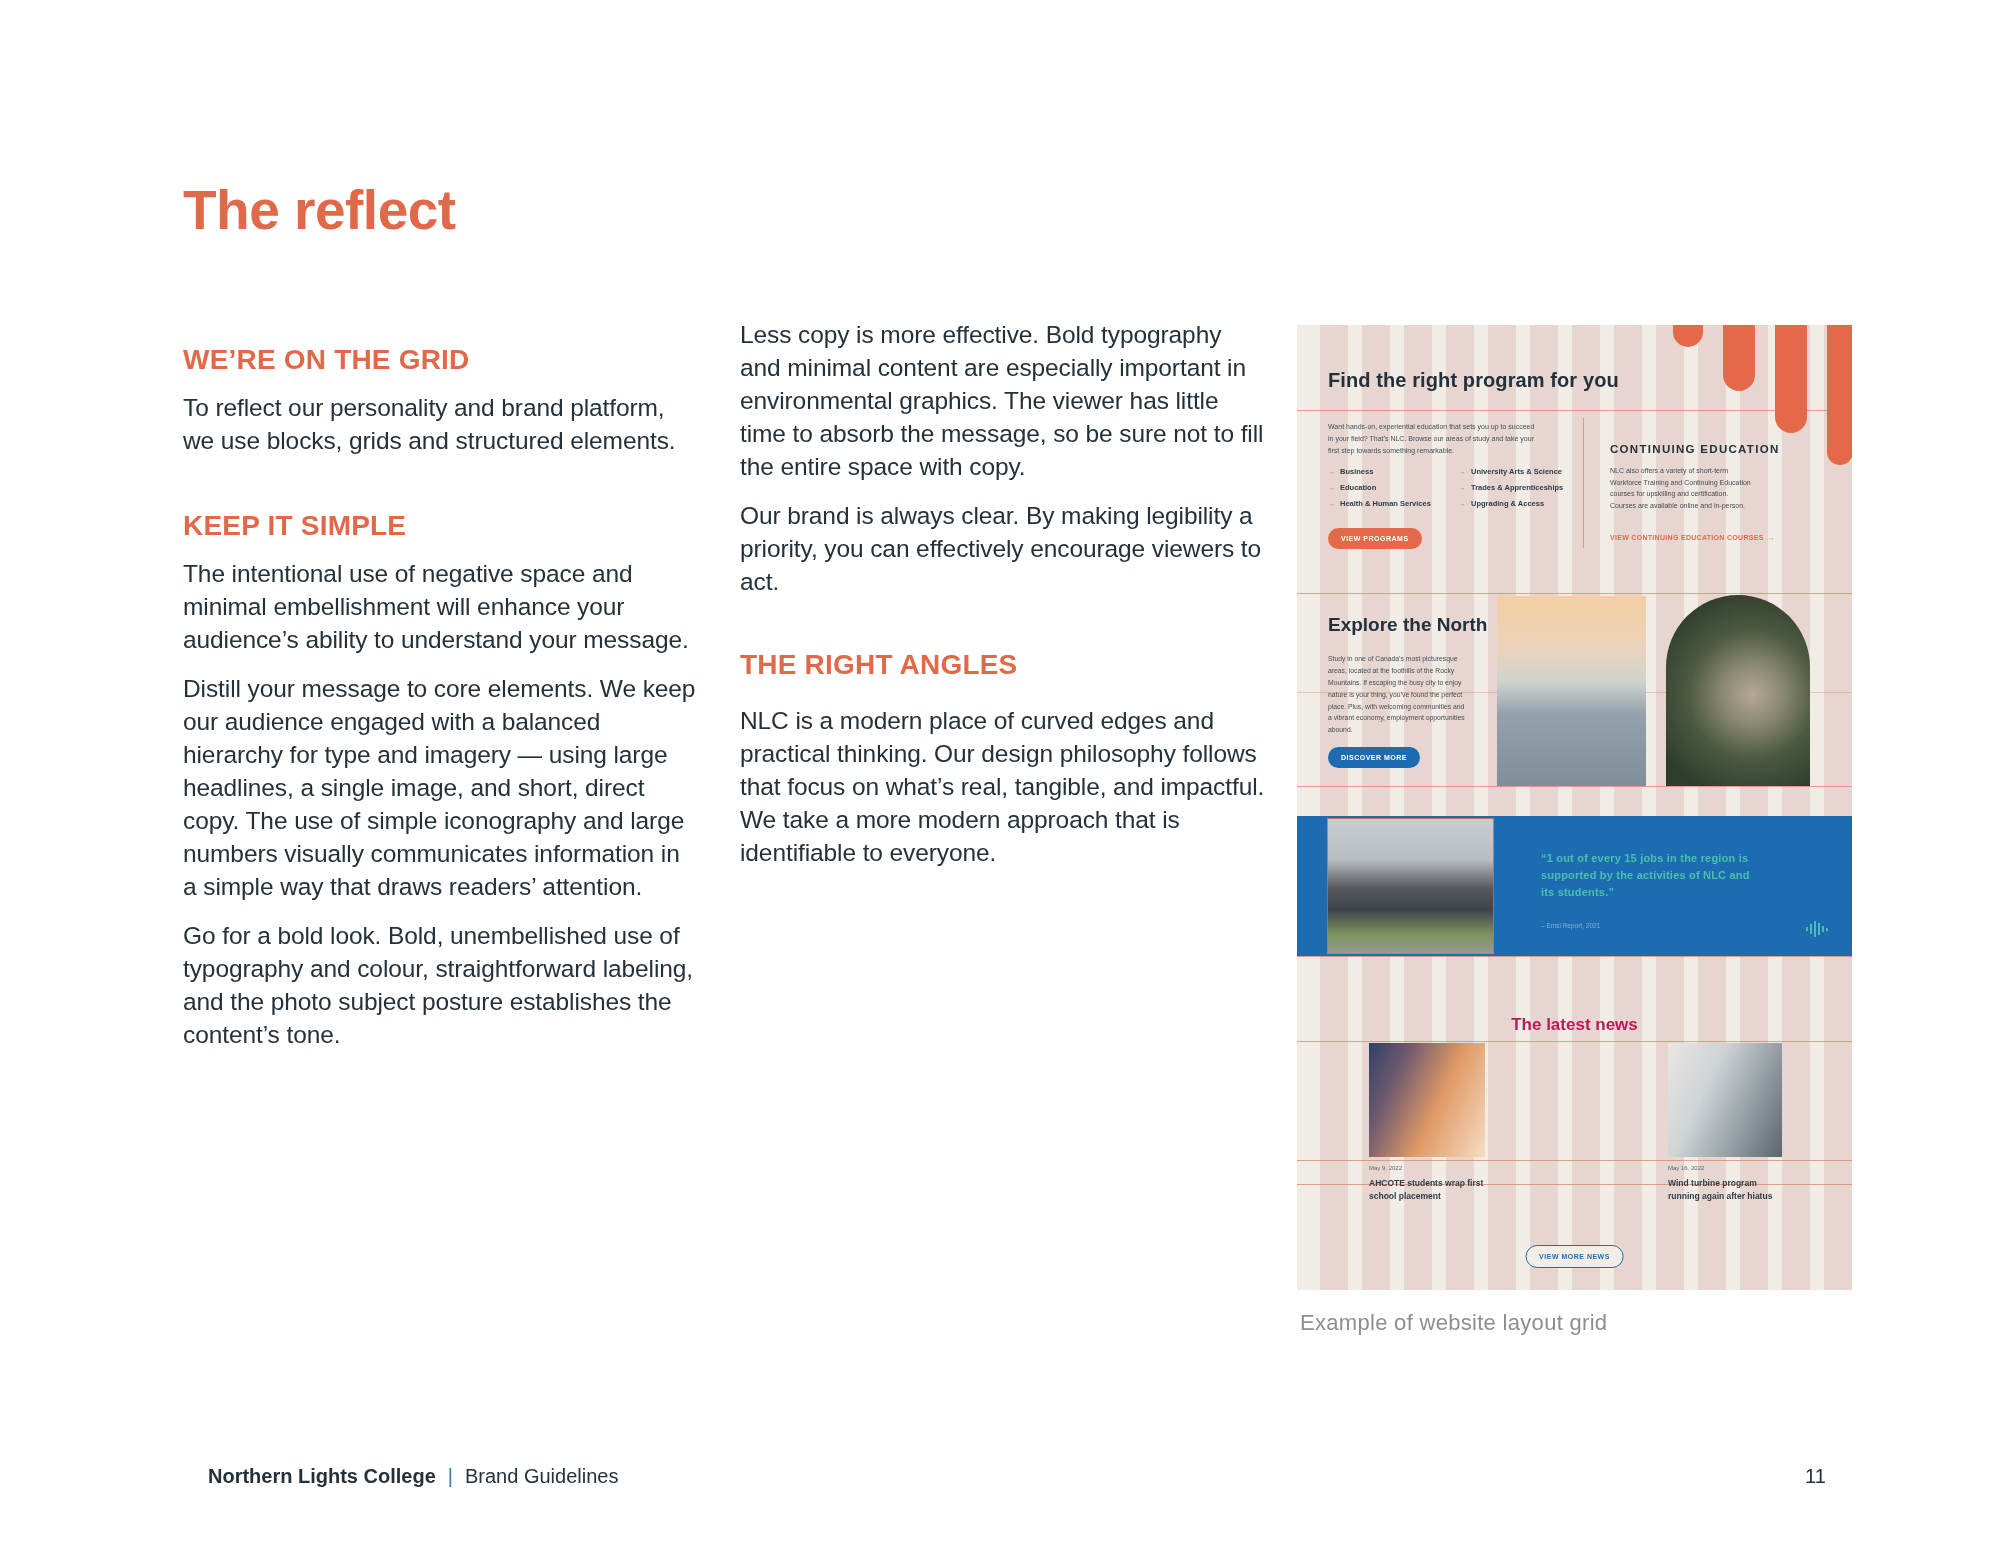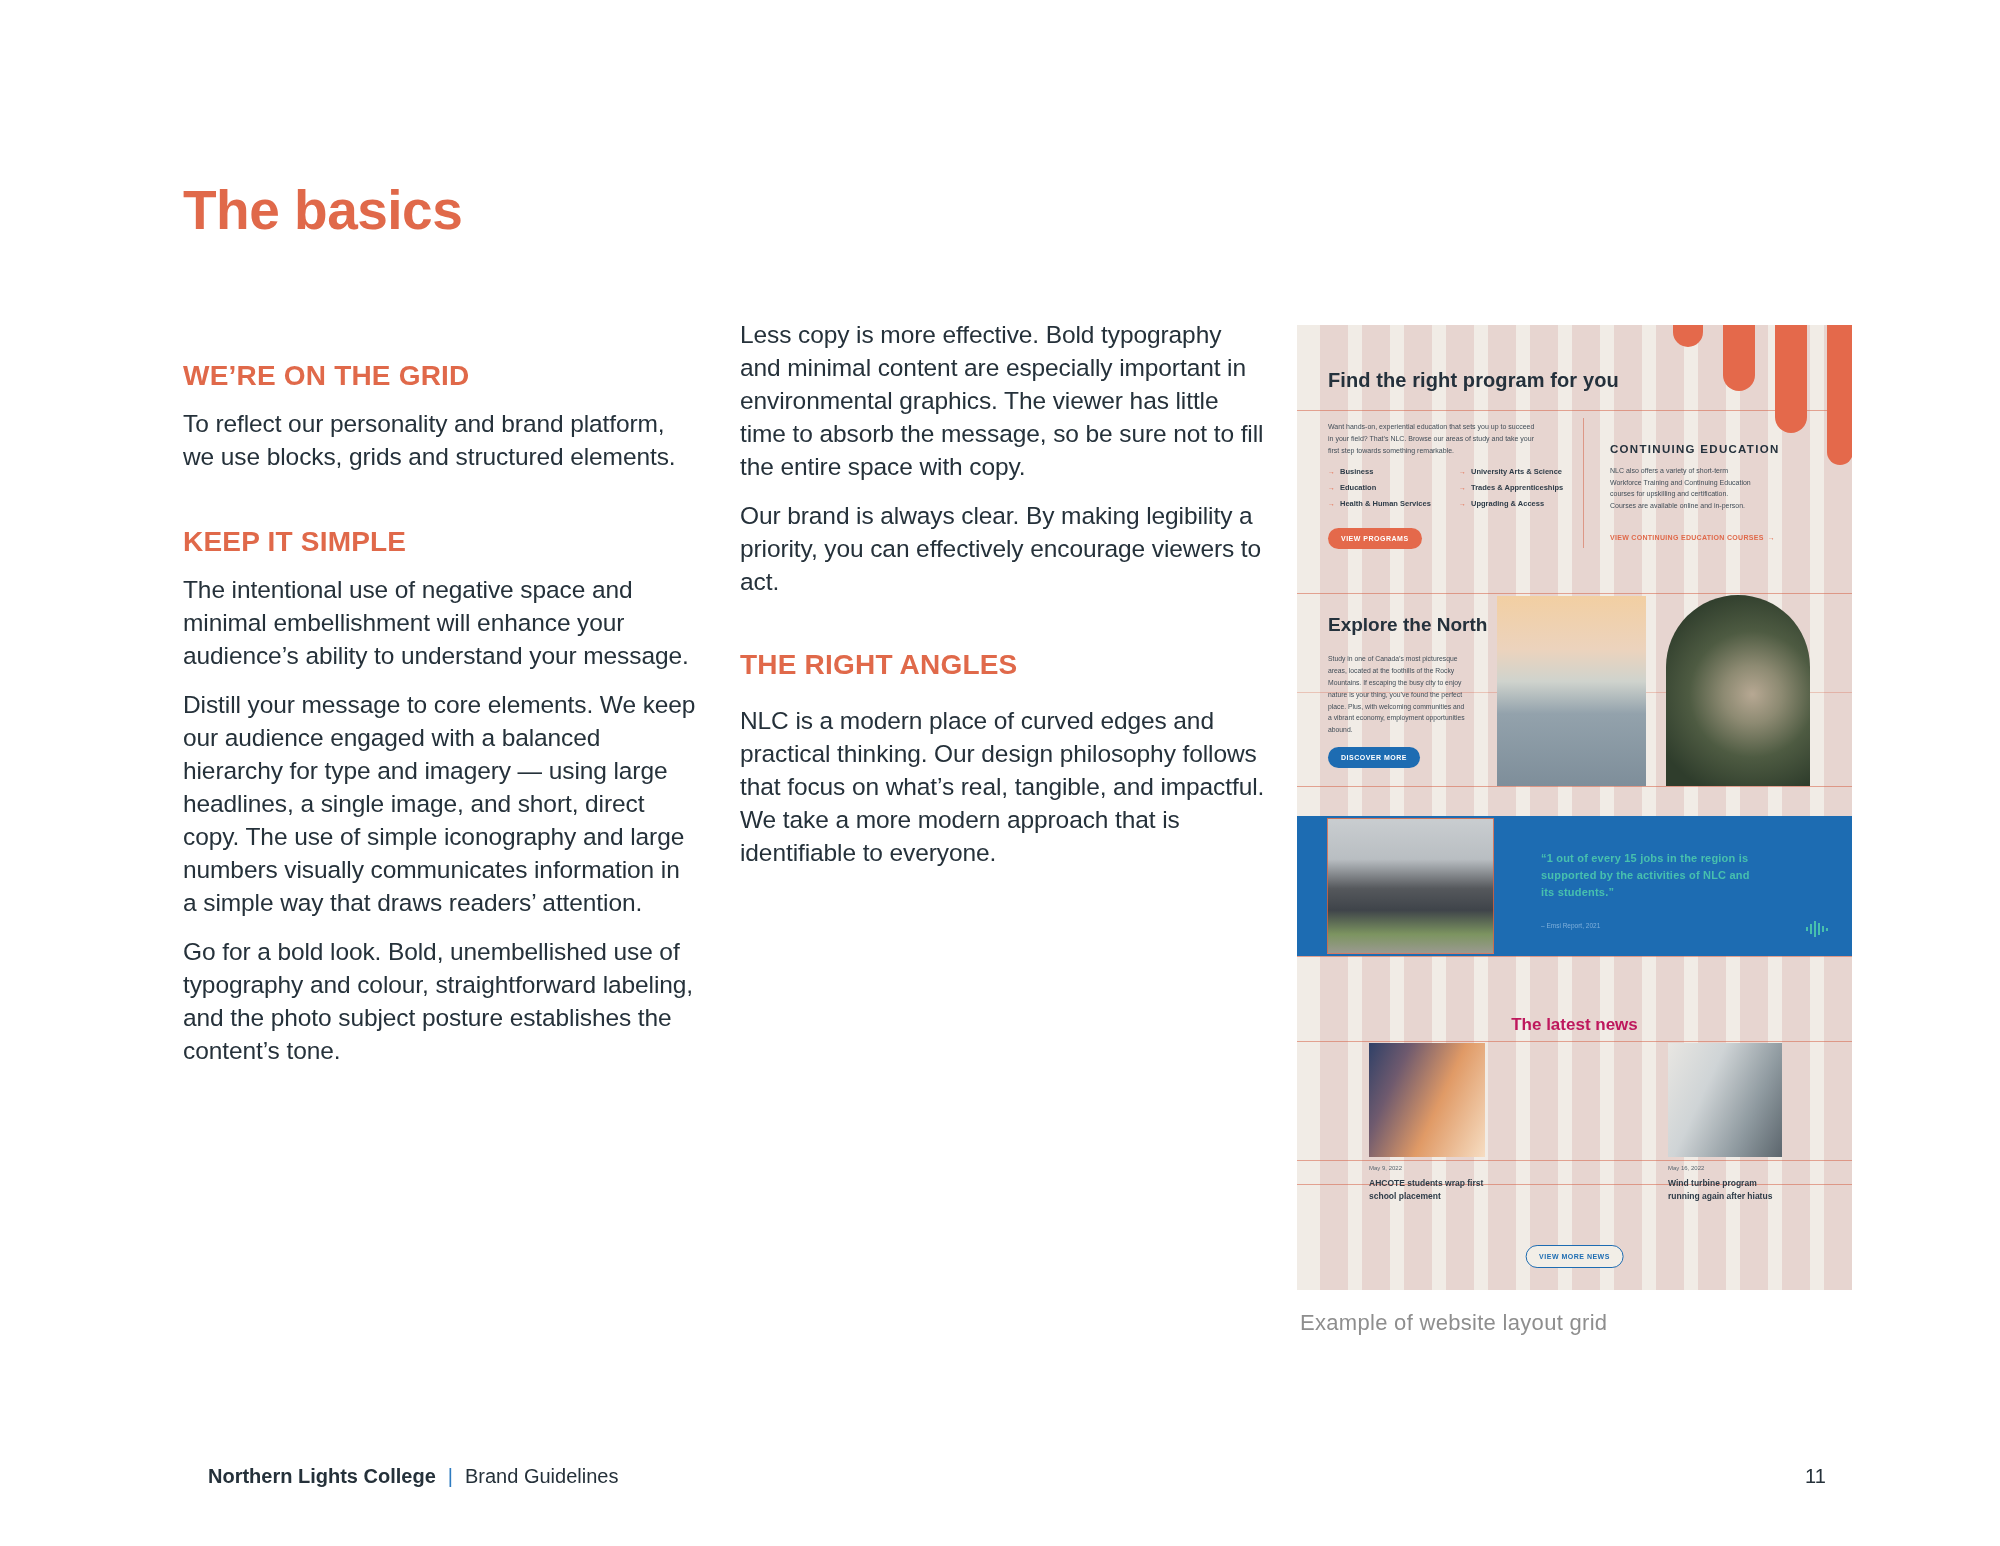--- a/index.html
+++ b/index.html
@@ -23,21 +23,21 @@
     overflow:hidden;
   }
   .doc-title{
     position:absolute;left:183px;top:178px;margin:0;
     font-size:55px;font-weight:600;letter-spacing:-0.5px;color:var(--accent-coral);
   }
   .col{position:absolute;}
   .col-left{left:183px;top:345px;width:515px;}
   .col-mid{left:740px;top:318px;width:528px;}
   .col h3{
-    margin:16px 0 16px 0;font-size:28px;font-weight:700;line-height:30px;
+    margin:0 0 16px 0;font-size:28px;font-weight:700;line-height:30px;
     color:var(--accent-coral);letter-spacing:0.2px;
   }
   .col h3.mt{margin-top:54px;}
   .col-mid h3.mt{margin-top:52px;margin-bottom:24px;}
   .col p{
     margin:0 0 16px 0;font-size:24.5px;line-height:33px;letter-spacing:-0.1px;
     color:var(--text-dark);
   }
   
   .mockup{
@@ -108,21 +108,21 @@
   .footer{position:absolute;left:183px;top:1465px;font-size:20px;color:var(--text-dark);}
   .f-brand{font-weight:700;margin-left:25px;}
   .f-sep{color:#2E7BC0;margin:0 12px;}
   .page-num{position:absolute;left:1805px;top:1465px;font-size:20px;color:var(--text-dark);text-align:right;}
 </style>
 </head>
 <body>
 
 <div>
 
-  <h1 class="doc-title">The basics</h1>
+  <h1 class="doc-title">The reflect</h1>
 
   <div class="col col-left">
     <h3>WE’RE ON THE GRID</h3>
     <p>To reflect our personality and brand platform, we use blocks, grids and structured elements.</p>
     <h3 class="mt">KEEP IT SIMPLE</h3>
     <p>The intentional use of negative space and minimal embellishment will enhance your audience’s ability to understand your message.</p>
     <p>Distill your message to core elements. We keep our audience engaged with a balanced hierarchy for type and imagery — using large headlines, a single image, and short, direct copy. The use of simple iconography and large numbers visually communicates information in a simple way that draws readers’ attention.</p>
     <p>Go for a bold look. Bold, unembellished use of typography and colour, straightforward labeling, and the photo subject posture establishes the content’s tone.</p>
   </div>
 

